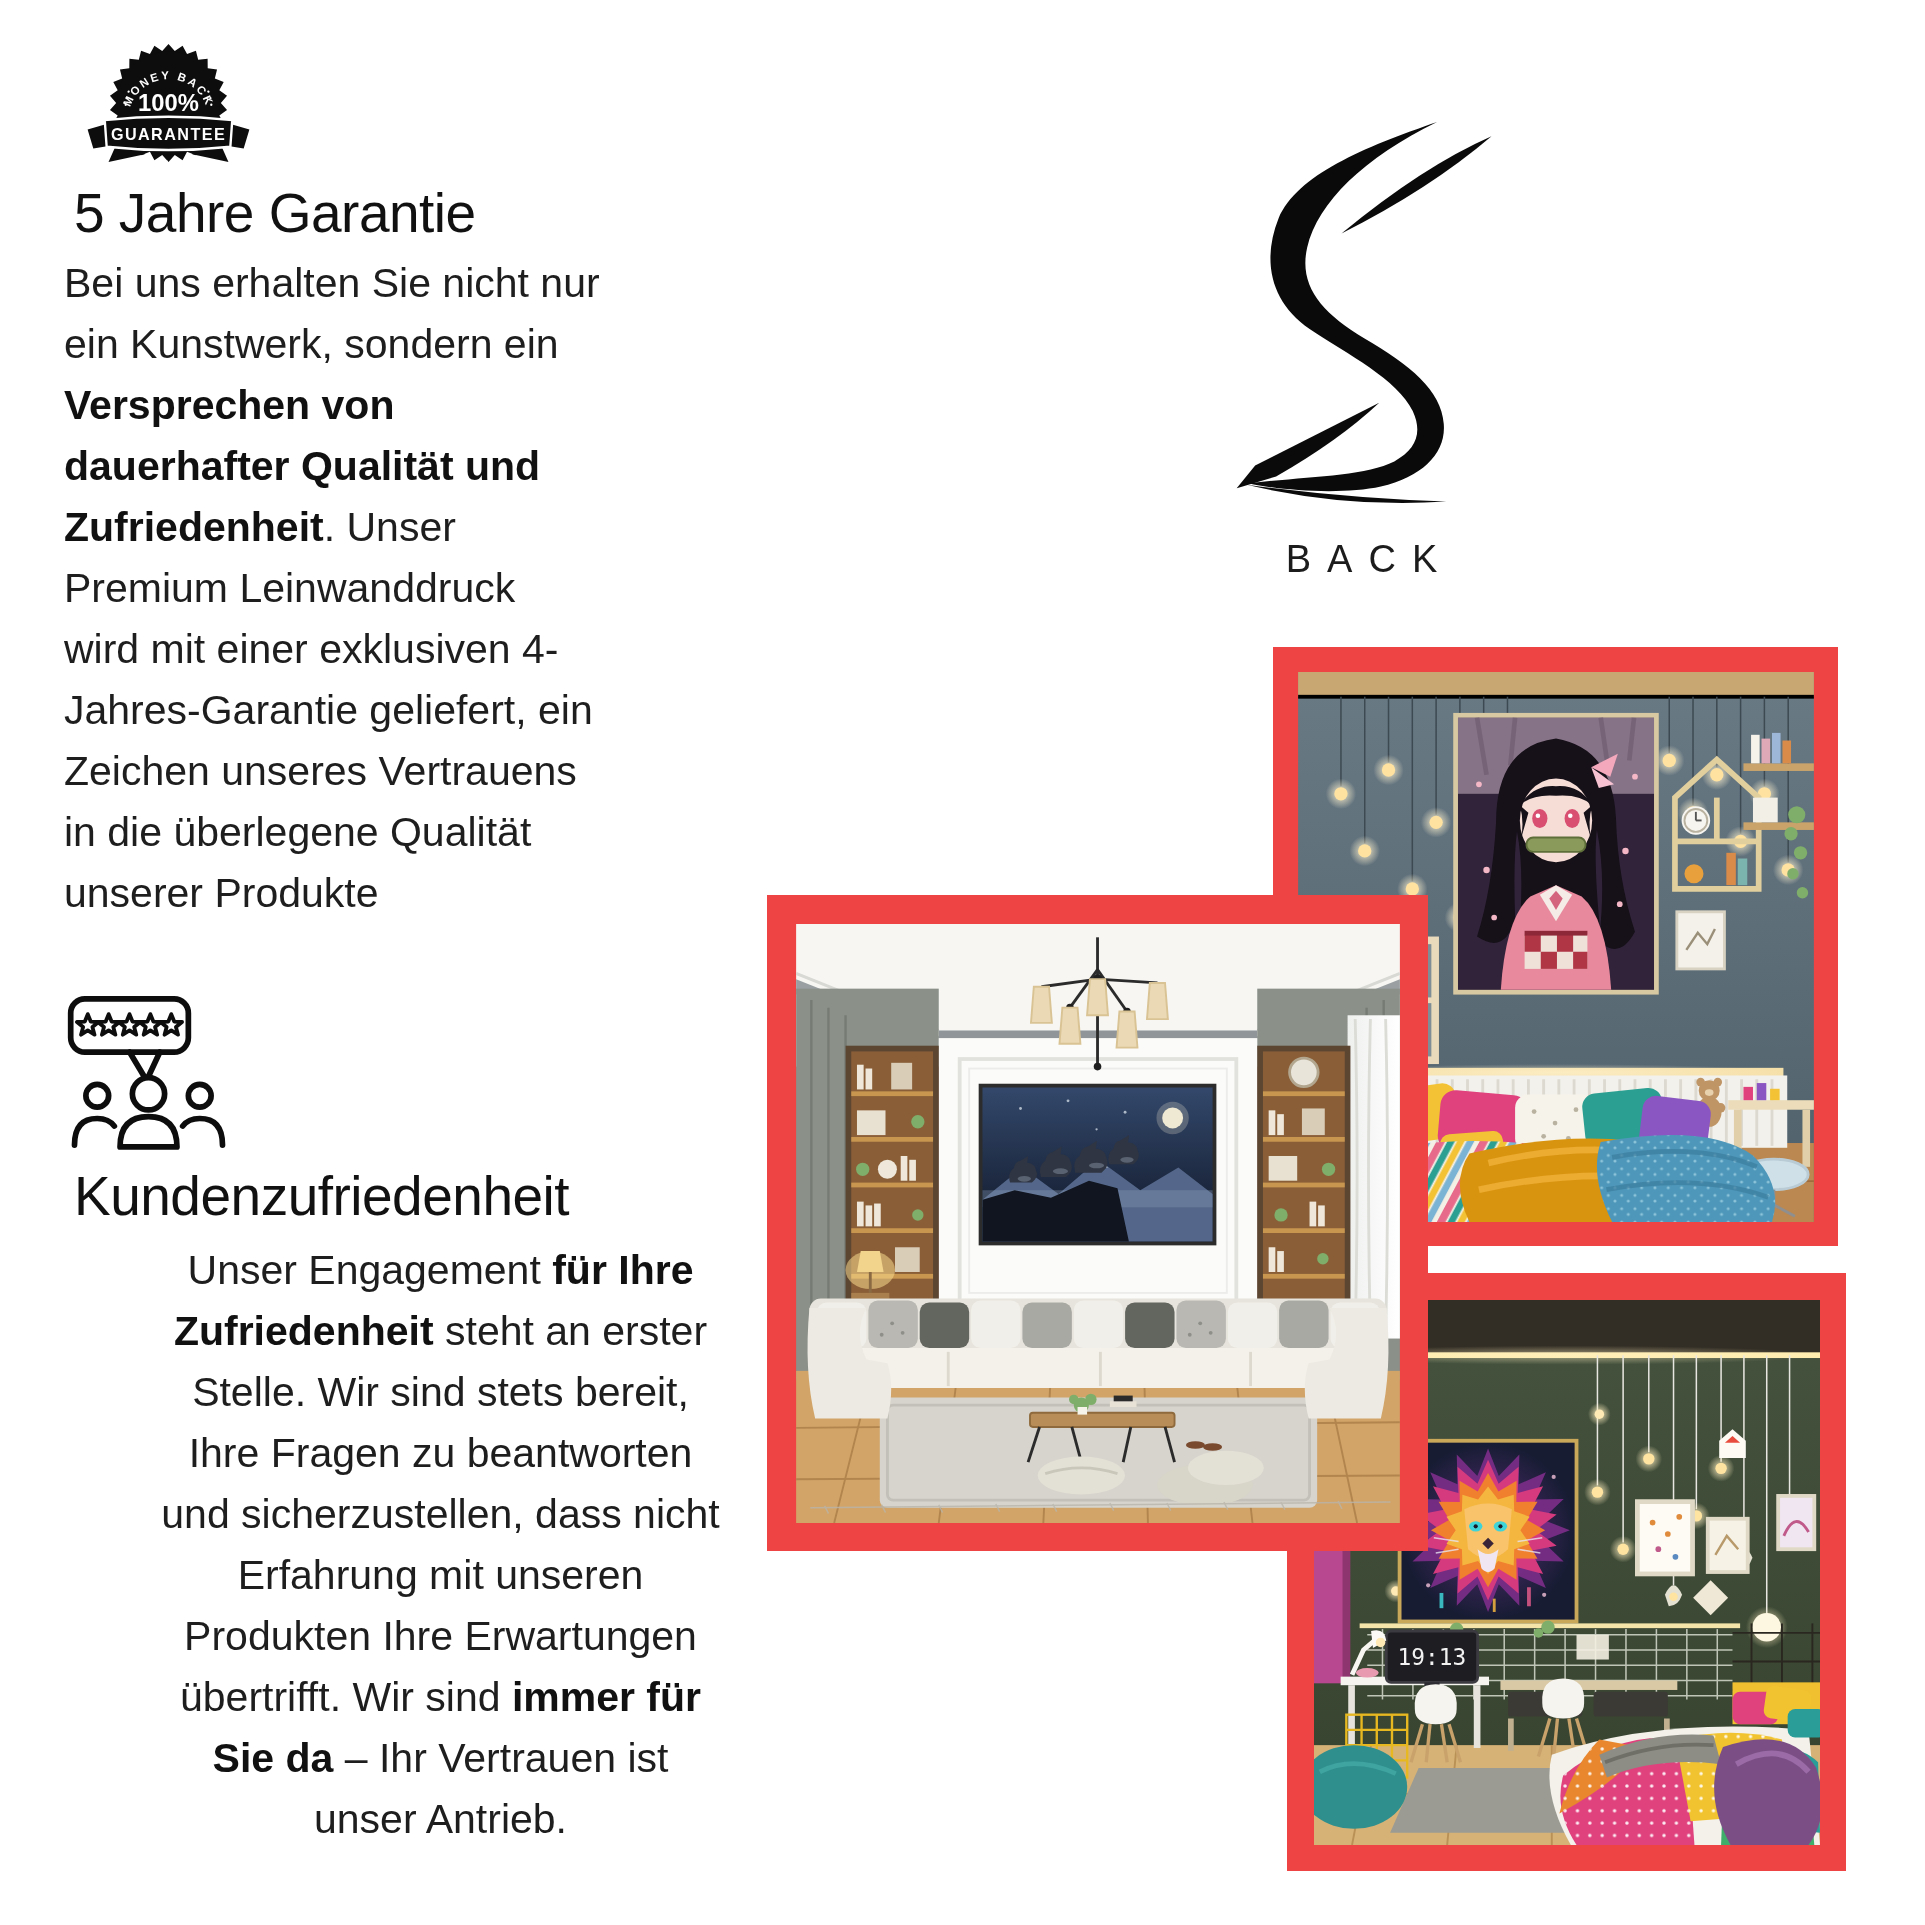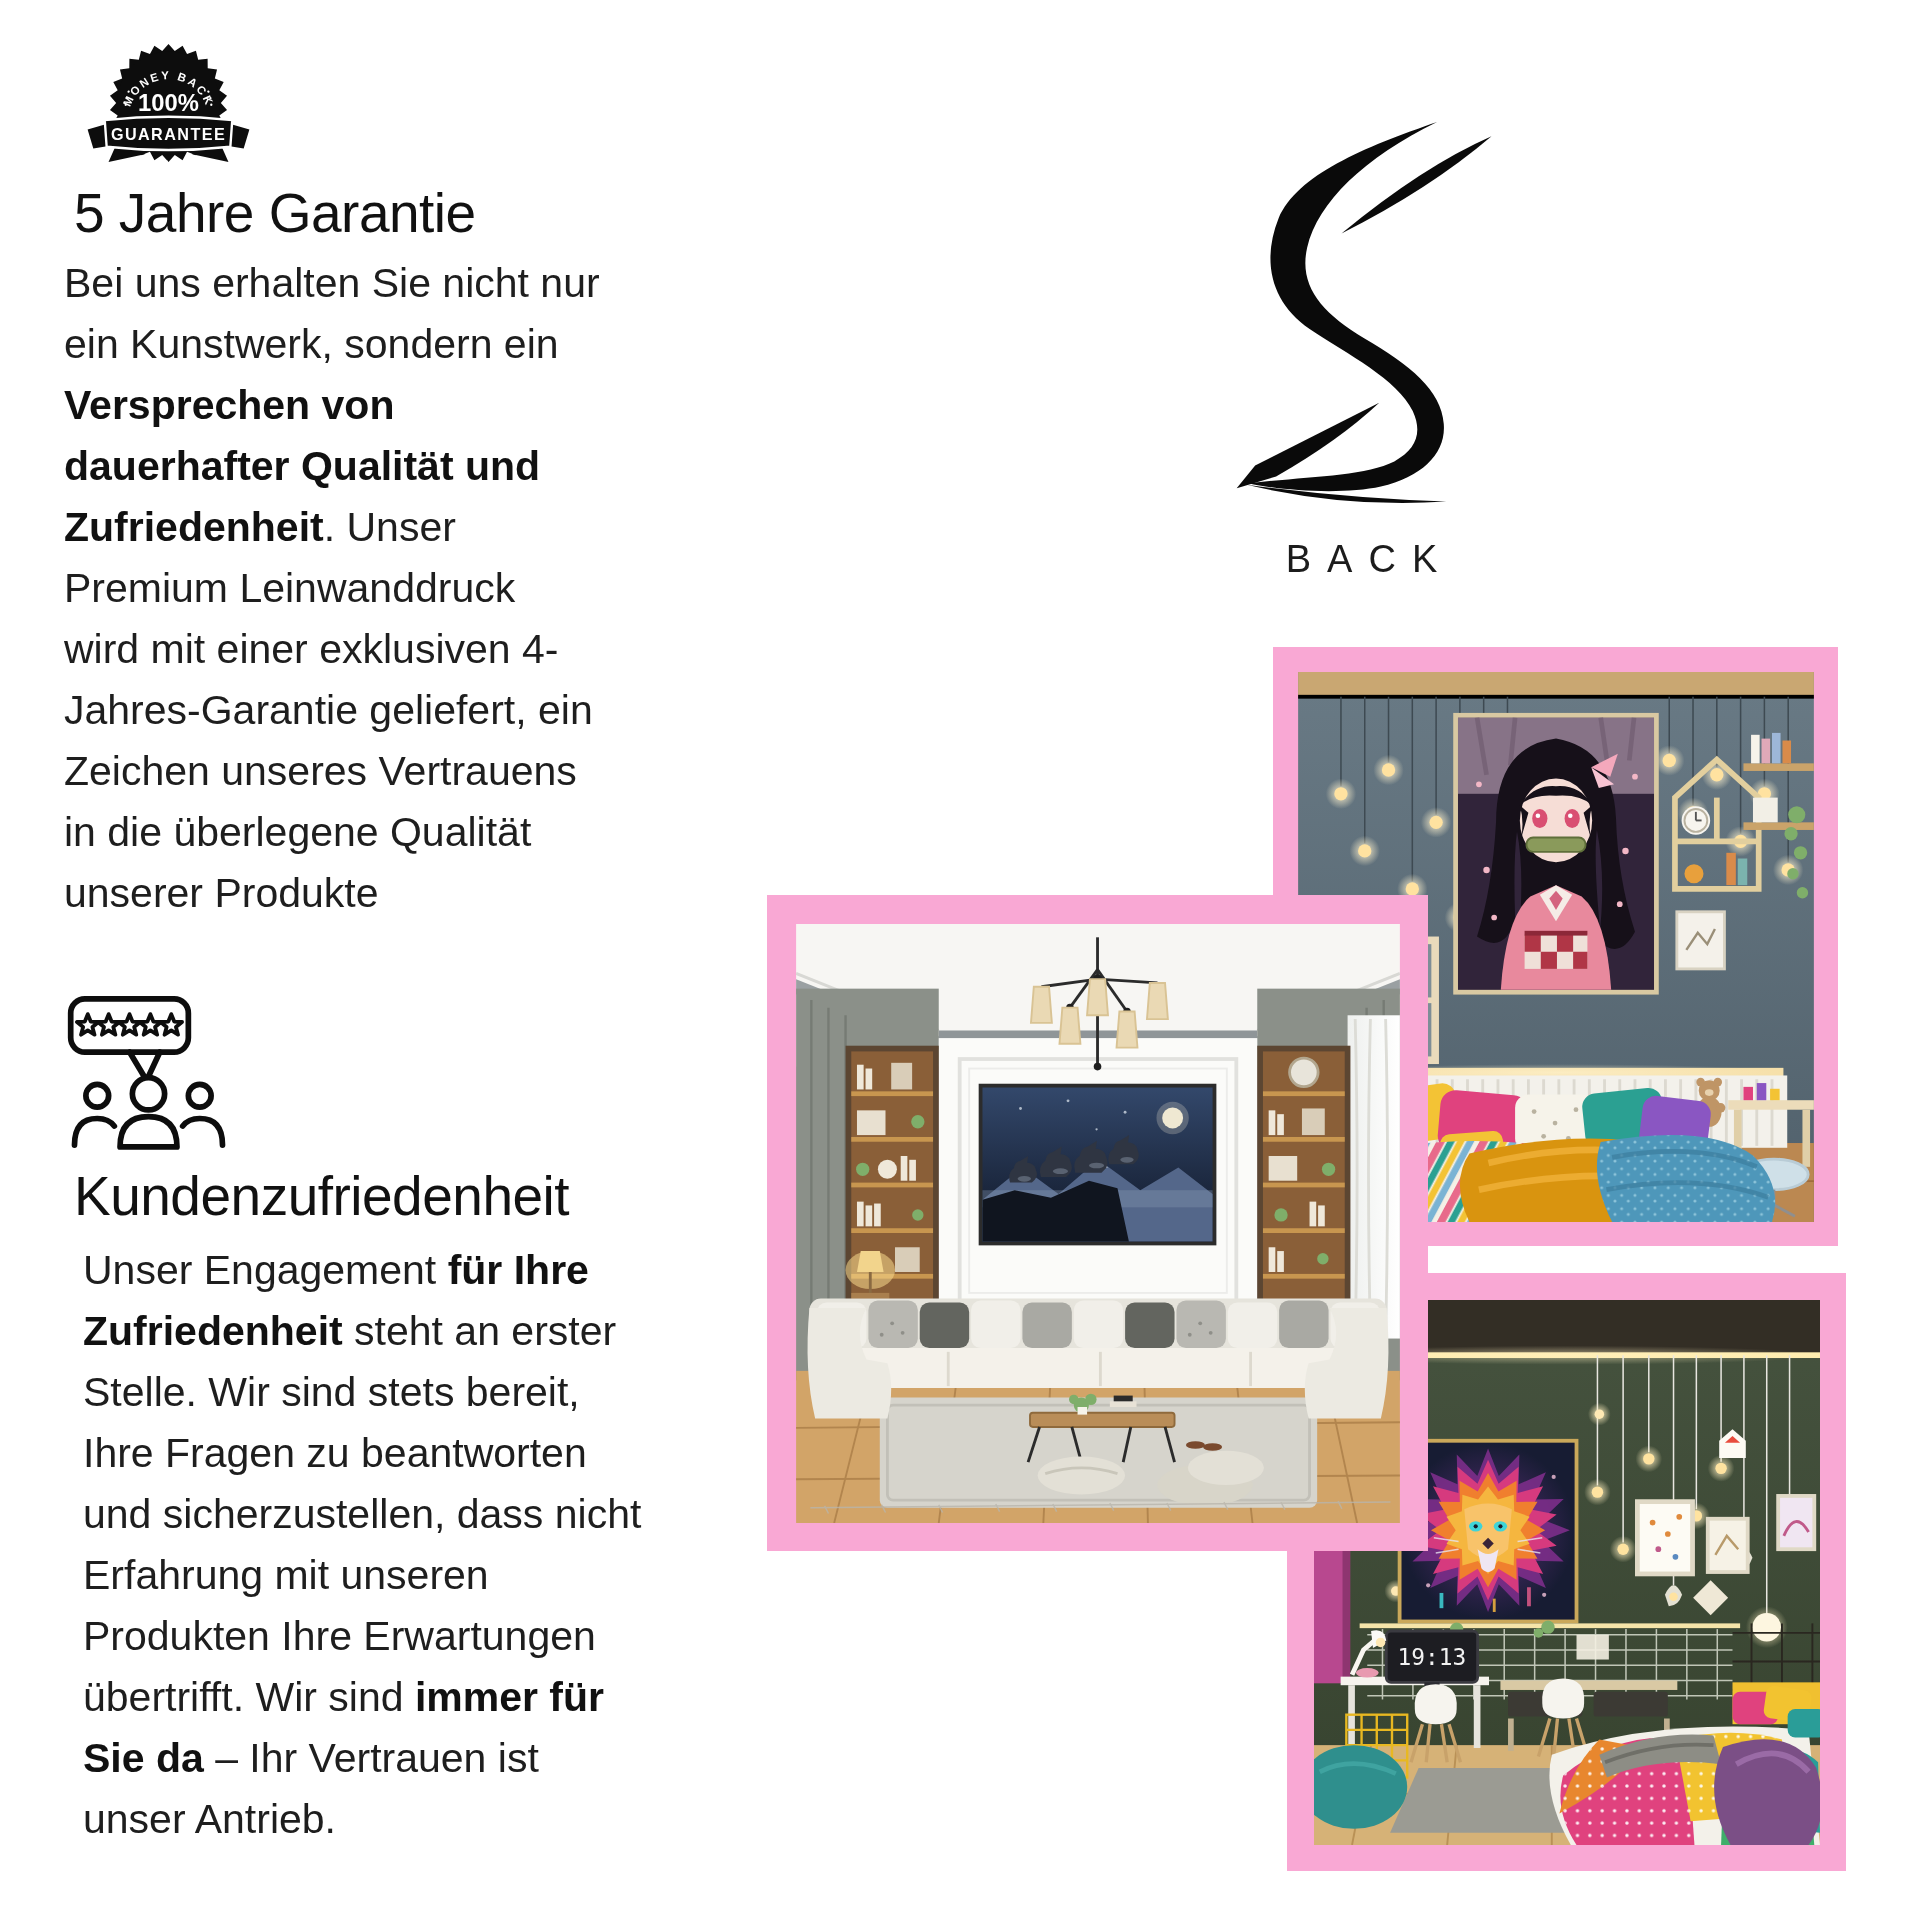--- a/index.html
+++ b/index.html
@@ -7,21 +7,21 @@
           font-family:"Liberation Sans",sans-serif;color:#151515;}
   .abs{position:absolute;}
   
   .h1{font-size:55px;font-weight:normal;letter-spacing:-0.5px;color:#111;line-height:1.05;}
   .para{font-size:41px;line-height:61px;color:#1e1e1e;white-space:pre-line;font-weight:400;}
   .para .seg-bold{font-weight:bold;color:#111;}
   
   .brand-name{font-size:38px;letter-spacing:16px;color:#1c1c1c;text-align:center;
               font-family:"Liberation Sans",sans-serif;}
   
-  .photo-card{position:absolute;background:#f9a8d4;}
+  .photo-card{position:absolute;background:#ef4444;}
   .photo{position:absolute;overflow:hidden;}
   .photo svg{display:block;}
 </style>
 </head>
 <body>
 
 <div id="canvas">
 
   <div class="abs" style="left:80px;top:42px;width:177px;height:139px;">
     <svg width="177" height="139" viewBox="0 0 186 146">
@@ -88,21 +88,21 @@
         <polygon points="24.0,22.0 27.1,29.8 35.4,30.3 28.9,35.6 31.1,43.7 24.0,39.2 16.9,43.7 19.1,35.6 12.6,30.3 20.9,29.8"></polygon>
         <polygon points="46.0,22.0 49.1,29.8 57.4,30.3 50.9,35.6 53.1,43.7 46.0,39.2 38.9,43.7 41.1,35.6 34.6,30.3 42.9,29.8"></polygon>
         <polygon points="68.0,22.0 71.1,29.8 79.4,30.3 72.9,35.6 75.1,43.7 68.0,39.2 60.9,43.7 63.1,35.6 56.6,30.3 64.9,29.8"></polygon>
         <polygon points="90.0,22.0 93.1,29.8 101.4,30.3 94.9,35.6 97.1,43.7 90.0,39.2 82.9,43.7 85.1,35.6 78.6,30.3 86.9,29.8"></polygon>
         <polygon points="112.0,22.0 115.1,29.8 123.4,30.3 116.9,35.6 119.1,43.7 112.0,39.2 104.9,43.7 107.1,35.6 100.6,30.3 108.9,29.8"></polygon>
       </g>
     </svg>
   </div>
 
   <div class="abs h1" style="left:74px;top:1168px;">Kundenzufriedenheit</div>
-  <div class="abs para" style="left:83px;top:1240px;width:761px;"><span>Unser Engagement </span><span class="seg-bold">für Ihre
+  <div class="abs para" style="left:60px;top:1240px;width:761px;text-align:center;"><span>Unser Engagement </span><span class="seg-bold">für Ihre
 Zufriedenheit</span><span> steht an erster
 Stelle. Wir sind stets bereit,
 Ihre Fragen zu beantworten
 und sicherzustellen, dass nicht
 Erfahrung mit unseren
 Produkten Ihre Erwartungen
 übertrifft. Wir sind </span><span class="seg-bold">immer für
 Sie da</span><span> – Ihr Vertrauen ist
 unser Antrieb.</span></div>
 

